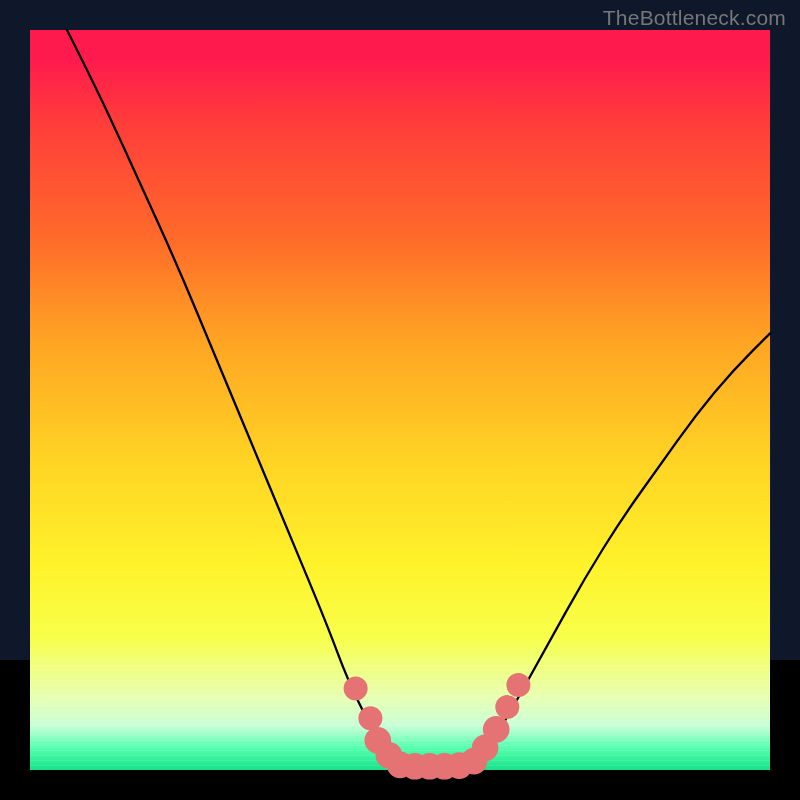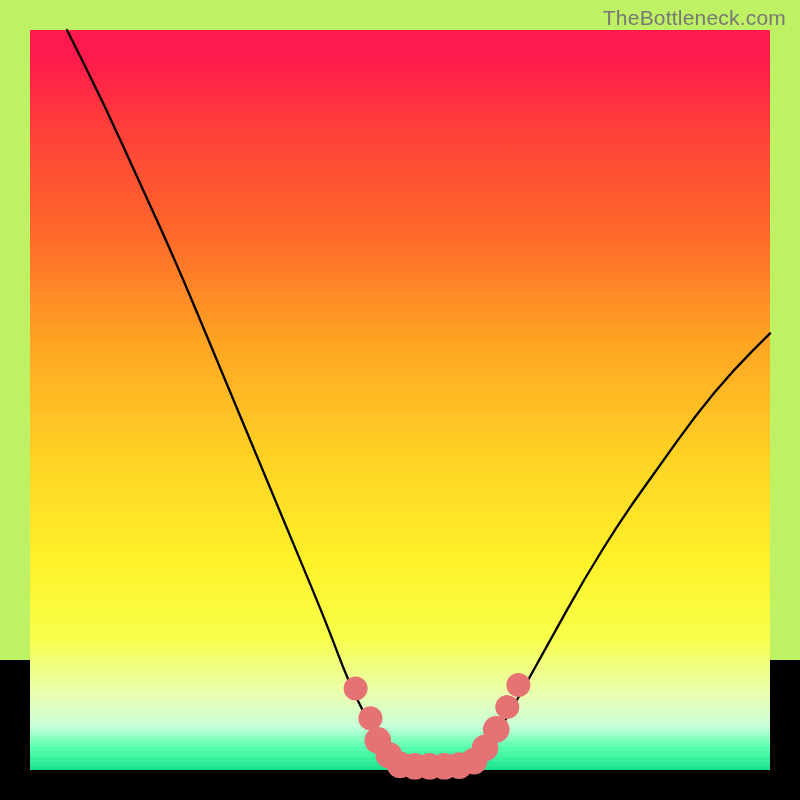--- a/index.html
+++ b/index.html
@@ -8,21 +8,21 @@
     width: 800px;
     height: 800px;
     overflow: hidden;
     background: #000;
     font-family: Arial, Helvetica, sans-serif;
   }
   .frame {
     position: relative;
     width: 800px;
     height: 660px;
-    background: #bef264;
+    background: #0f172a;
   }
   .plot-area {
     position: absolute;
     left: 30px;
     top: 30px;
     width: 740px;
     height: 740px;
     background: linear-gradient(to bottom,
       #ff1a4d 0%,
       #ff1a4d 4%,

